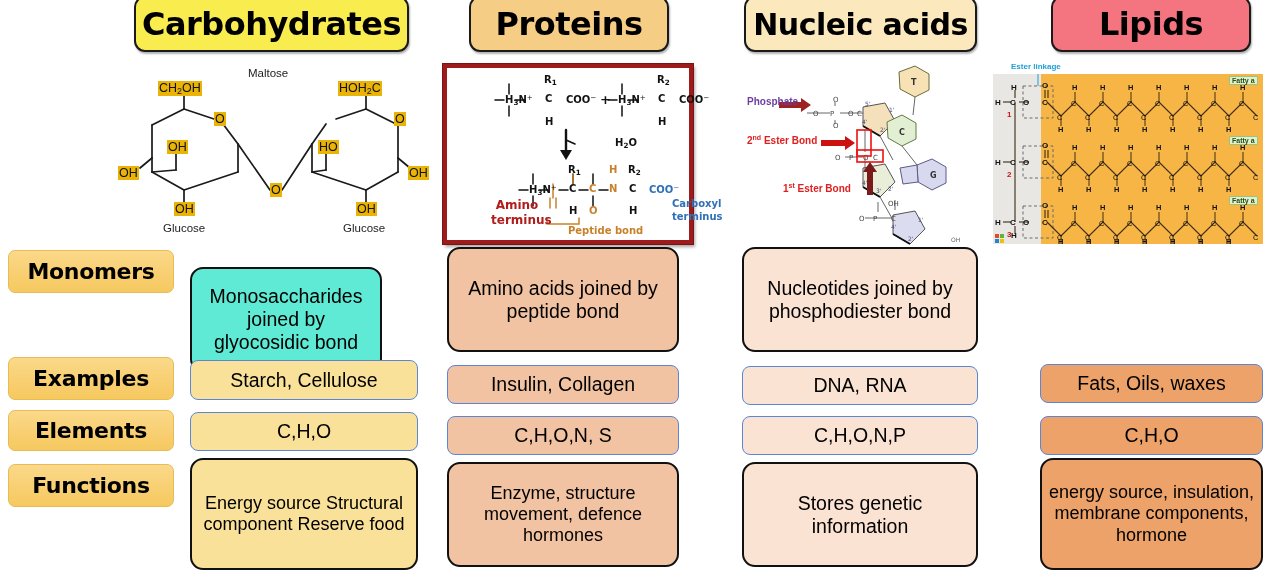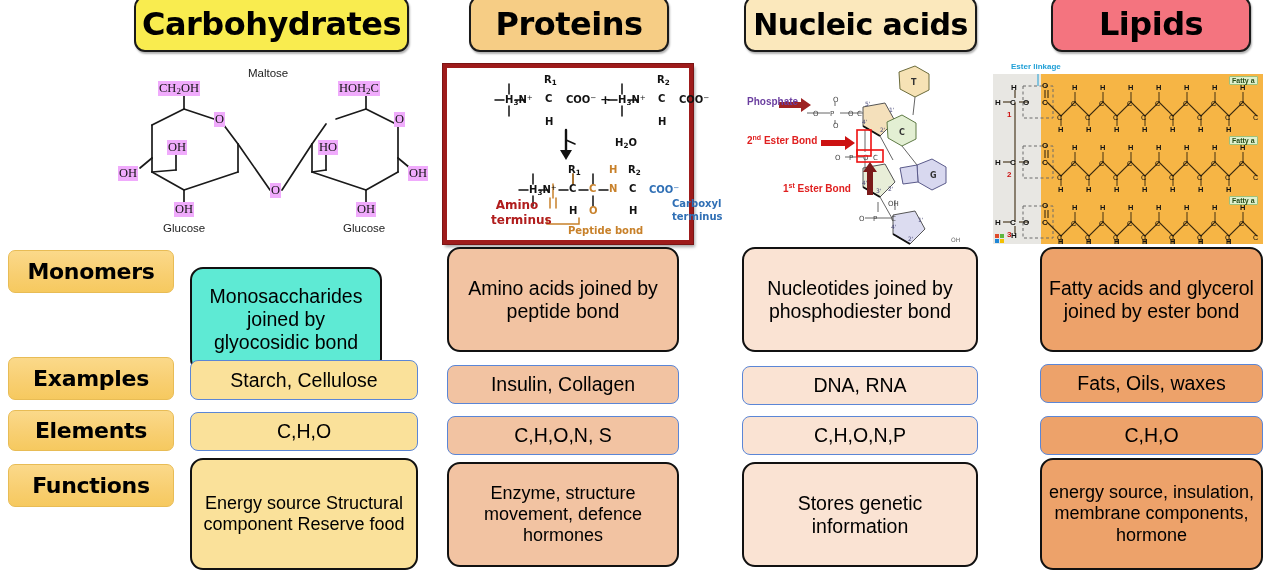--- a/index.html
+++ b/index.html
@@ -84,24 +84,24 @@
     position: absolute;
     font-size: 11.5px;
     color: #222;
     font-family: "Liberation Sans", sans-serif;
     white-space: nowrap;
   }
   .malt-atom {
     position: absolute;
     font-size: 12.5px;
     color: #111;
-    background: #f0abfc;
+    background: #eab308;
     padding: 0 1px;
     white-space: nowrap;
-    font-family: Liberation Serif, serif;
+    font-family: Liberation Sans, sans-serif;
   }
   .malt-sub { font-size: 9px; vertical-align: -2px; }
 
   
   .prot-box {
     position: absolute;
     box-sizing: border-box;
     background: #ffffff;
     border: 4px solid #9e1b1b;
     box-shadow: 0 0 0 1px #7a1414, 2px 3px 3px rgba(0,0,0,0.35);
@@ -635,23 +635,20 @@
   <div class="cell thin" style="left:742px; top:366px; width:236px; height:39px; background:#fae3d3;">
     <span class="txt">DNA, RNA</span>
   </div>
   <div class="cell thick" style="left:742px; top:462px; width:236px; height:105px; background:#fae3d3;">
     <span class="txt">Stores genetic information</span>
   </div>
   <div class="cell thin" style="left:742px; top:416px; width:236px; height:39px; background:#fae3d3;">
     <span class="txt">C,H,O,N,P</span>
   </div>
 
-  <div class="cell thick" style="left:1040px; top:247px; width:223px; height:105px; background:#eda26a;">
-    <span class="txt">Fatty acids and glycerol joined by ester bond</span>
-  </div>
   <div class="cell thin" style="left:1040px; top:364px; width:223px; height:39px; background:#eda26a;">
     <span class="txt">Fats, Oils, waxes</span>
   </div>
   <div class="cell thin" style="left:1040px; top:416px; width:223px; height:39px; background:#eda26a;">
     <span class="txt">C,H,O</span>
   </div>
   <div class="cell thick" style="left:1040px; top:458px; width:223px; height:112px; background:#eda26a; font-size:18px;">
     <span class="txt">energy source, insulation, membrane components, hormone</span>
   </div>
 

